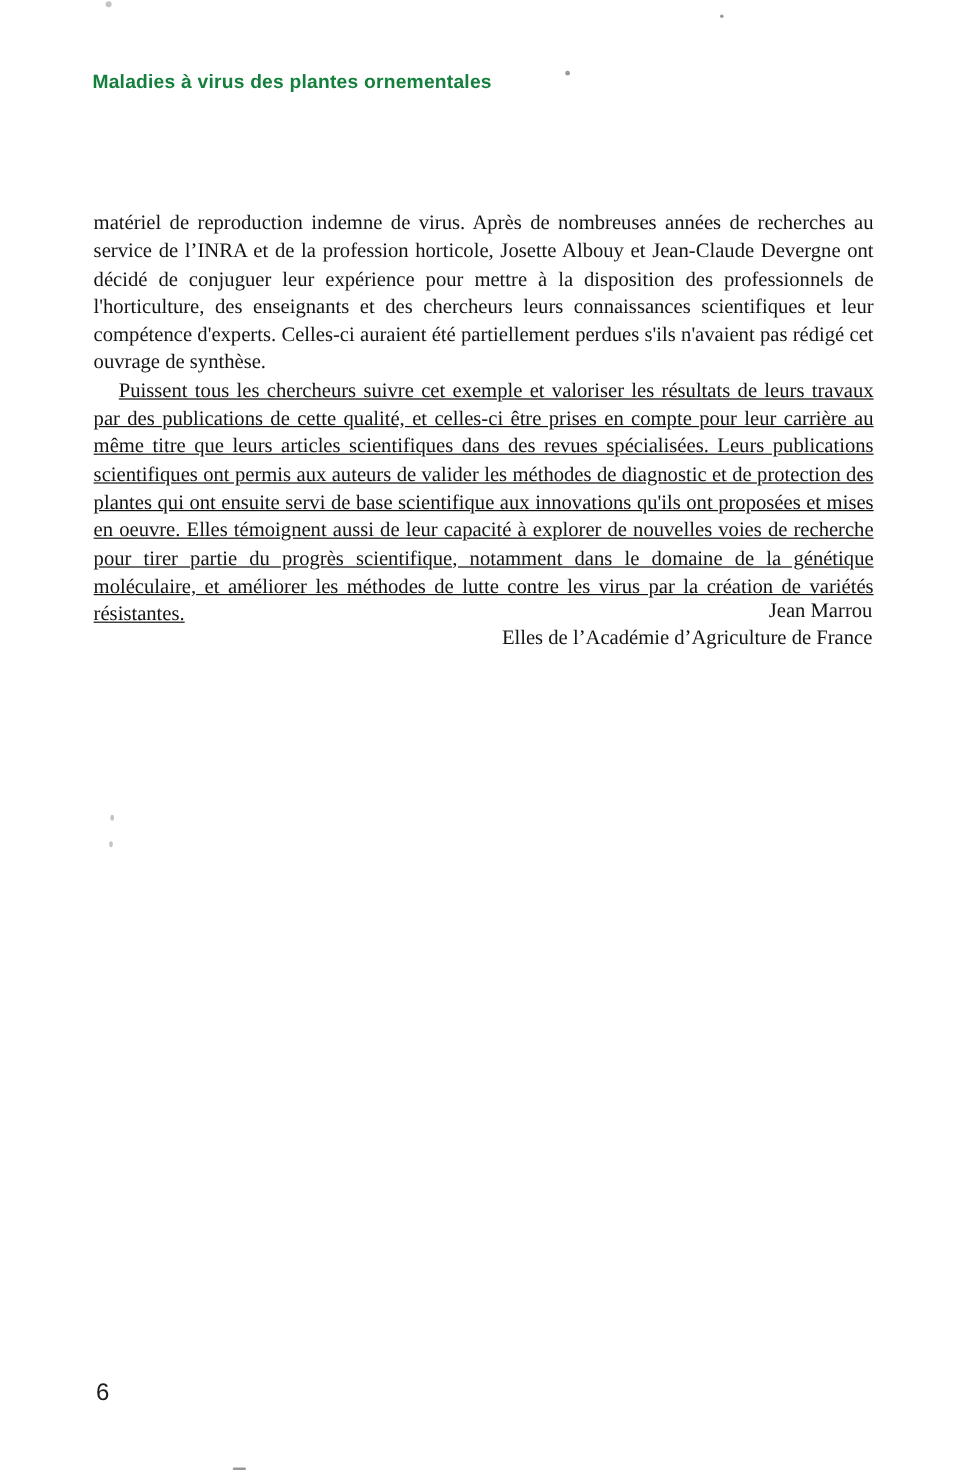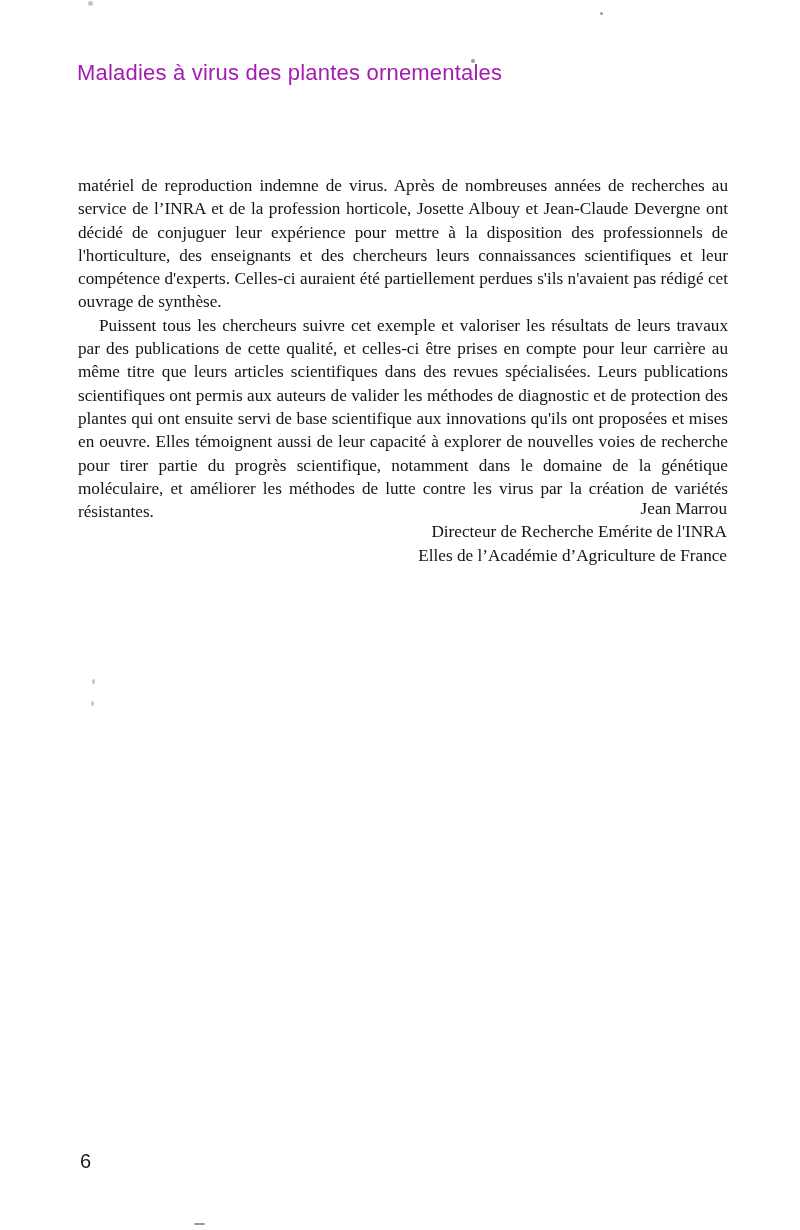--- a/index.html
+++ b/index.html
@@ -13,39 +13,39 @@
     height: 1230px;
     background: #ffffff;
     overflow: hidden;
     font-family: "Liberation Serif", serif;
   }
   .running-header {
     position: absolute;
     left: 77px;
     top: 60px;
     font-family: "Liberation Sans", sans-serif;
-    font-size: 22px;
-    font-weight: 400;
+    font-size: 16px;
+    font-weight: 700;
     letter-spacing: 0.2px;
-    color: #a21caf;
+    color: #15803d;
     white-space: nowrap;
   }
   .body-text {
     position: absolute;
     left: 78px;
     top: 130px;
     width: 650px;
     font-size: 17.2px;
     line-height: 23.3px;
     color: #141414;
     text-align: justify;
     margin-top: 44px;
   }
   .para { margin: 0; }
-  .para.indent { text-indent: 21px; }
+  .para.indent { text-indent: 21px; text-decoration: underline; }
   .signature {
     position: absolute;
     right: 73px;
     top: 497px;
     text-align: right;
     font-size: 17.2px;
     line-height: 23.3px;
     color: #141414;
     white-space: nowrap;
   }
@@ -72,21 +72,20 @@
 
   <div class="running-header">Maladies à virus des plantes ornementales</div>
 
   <div class="body-text">
     <p class="para">matériel de reproduction indemne de virus. Après de nombreuses années de recherches au service de l’INRA et de la profession horticole, Josette Albouy et Jean-Claude Devergne ont décidé de conjuguer leur expérience pour mettre à la disposition des professionnels de l'horticulture, des enseignants et des chercheurs leurs connaissances scientifiques et leur compétence d'experts. Celles-ci auraient été partiellement perdues s'ils n'avaient pas rédigé cet ouvrage de synthèse.</p>
     <p class="para indent">Puissent tous les chercheurs suivre cet exemple et valoriser les résultats de leurs travaux par des publications de cette qualité, et celles-ci être prises en compte pour leur carrière au même titre que leurs articles scientifiques dans des revues spécialisées. Leurs publications scientifiques ont permis aux auteurs de valider les méthodes de diagnostic et de protection des plantes qui ont ensuite servi de base scientifique aux innovations qu'ils ont proposées et mises en oeuvre. Elles témoignent aussi de leur capacité à explorer de nouvelles voies de recherche pour tirer partie du progrès scientifique, notamment dans le domaine de la génétique moléculaire, et améliorer les méthodes de lutte contre les virus par la création de variétés résistantes.</p>
   </div>
 
   <div class="signature">
     <div>Jean Marrou</div>
-    <div>Directeur de Recherche Emérite de l'INRA</div>
     <div>Elles de l’Académie d’Agriculture de France</div>
   </div>
 
   <div class="page-number">6</div>
 
   <div class="speck faint" style="left:88px; top:1px; width:5px; height:5px;"></div>
   <div class="speck" style="left:600px; top:12px; width:3px; height:3px;"></div>
   <div class="speck" style="left:471px; top:59px; width:4px; height:4px;"></div>
   <div class="speck faint" style="left:92px; top:679px; width:3px; height:5px;"></div>
   <div class="speck faint" style="left:91px; top:701px; width:3px; height:5px;"></div>

